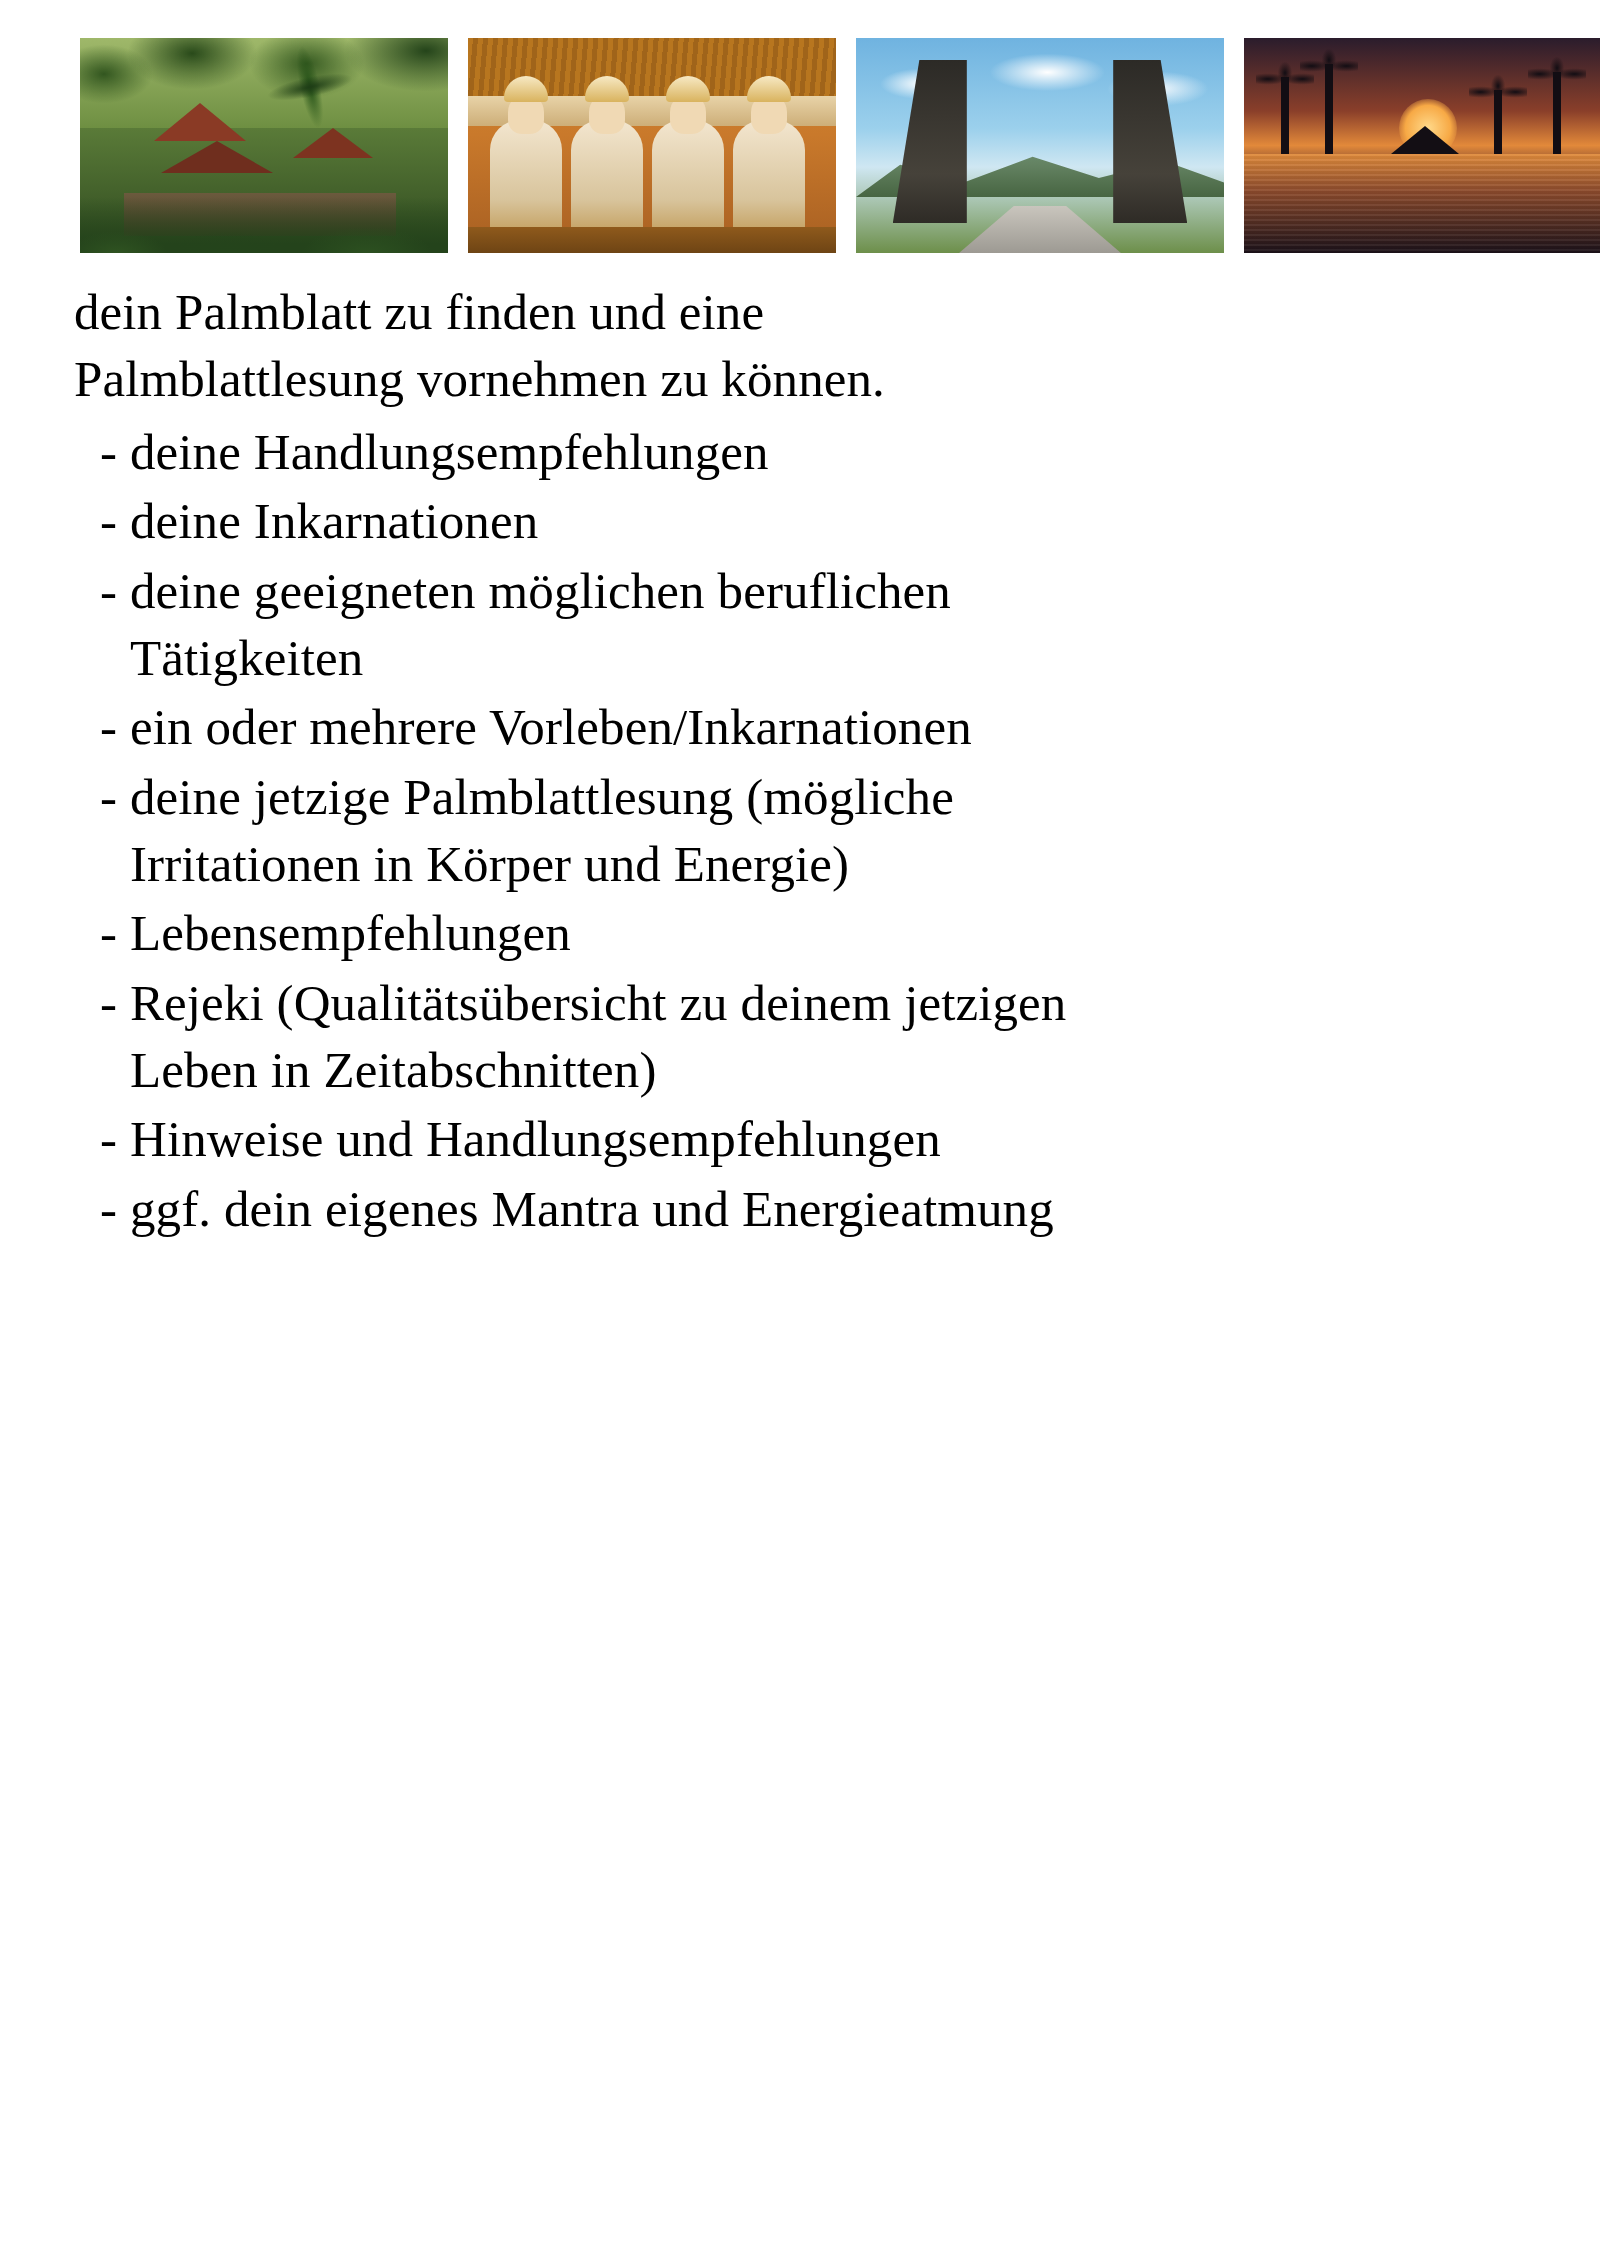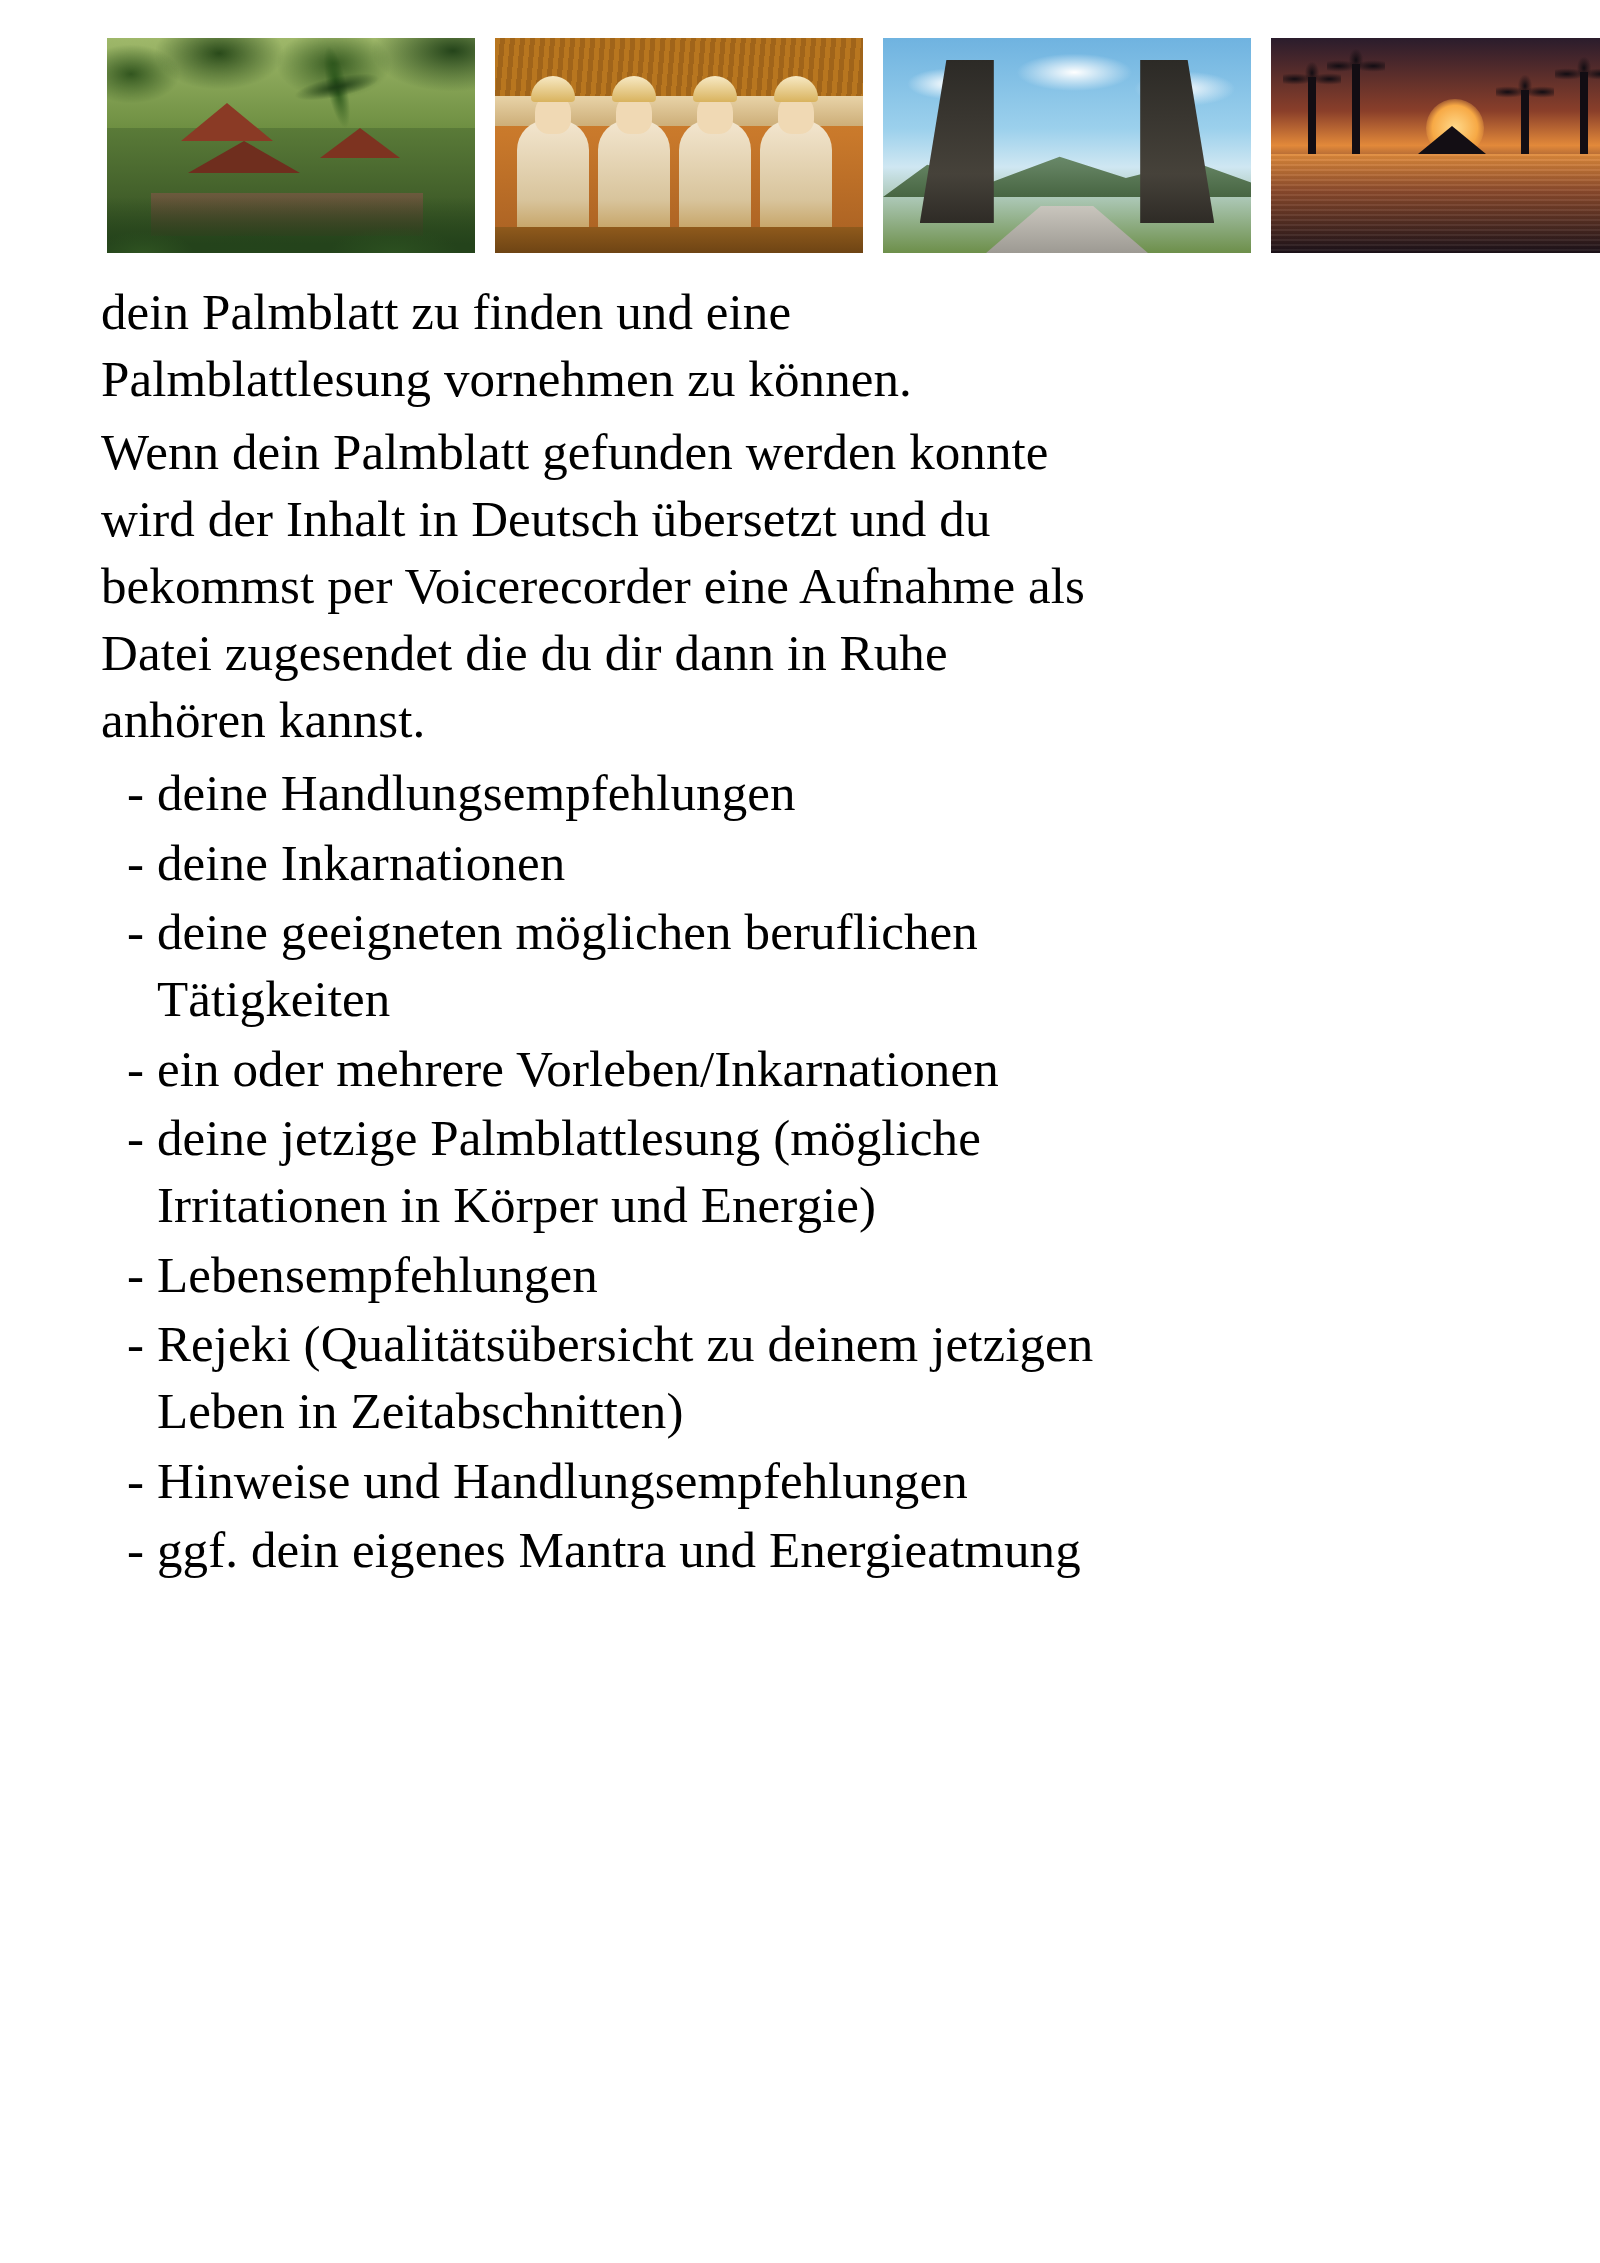--- a/index.html
+++ b/index.html
@@ -12,21 +12,21 @@
     min-height: 2263px;
     font-family: "Liberation Serif", "DejaVu Serif", serif;
     color: #000000;
     -webkit-font-smoothing: antialiased;
   }
   .page {
     position: relative;
     width: 1600px;
     min-height: 2263px;
     box-sizing: border-box;
-    padding: 38px 60px 0 101px;
+    padding: 38px 60px 0 74px;
   }
 
   
   .image-strip {
     display: flex;
     gap: 20px;
     margin: 0 0 0 6px;
     height: 215px;
     align-items: flex-start;
   }
@@ -312,25 +312,20 @@
       <div class="tree t4"></div>
       <div class="water"></div>
       <div class="reflection"></div>
     </div>
 
   </div>
 
   <div class="body-text">
     <p class="para">dein Palmblatt zu finden und eine
 Palmblattlesung vornehmen zu können.</p>
-    <p class="para second">Wenn dein Palmblatt gefunden werden konnte
-wird der Inhalt in Deutsch übersetzt und du
-bekommst per Voicerecorder eine Aufnahme als
-Datei zugesendet die du dir dann in Ruhe
-anhören kannst.</p>
 
 
     <ul class="bullet-list">
       <li>
         <span class="bullet-dash">-</span>
         <span class="bullet-text">deine Handlungsempfehlungen</span>
       </li>
       <li>
         <span class="bullet-dash">-</span>
         <span class="bullet-text">deine Inkarnationen</span>

